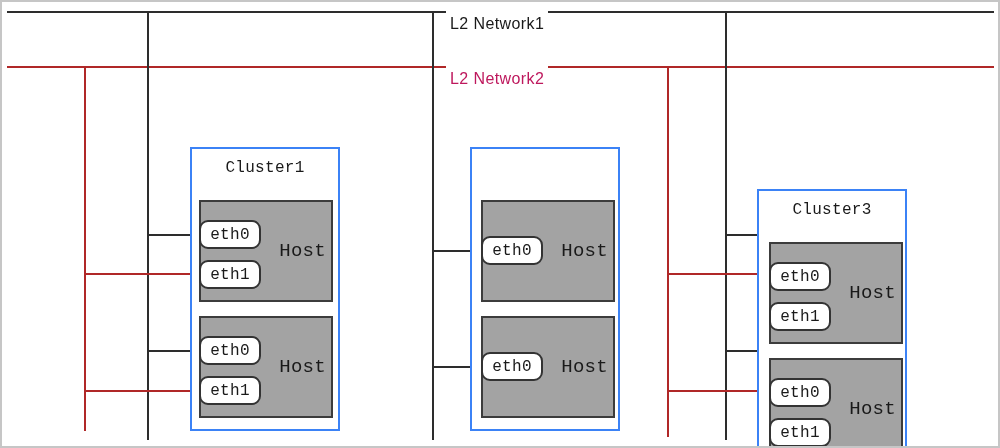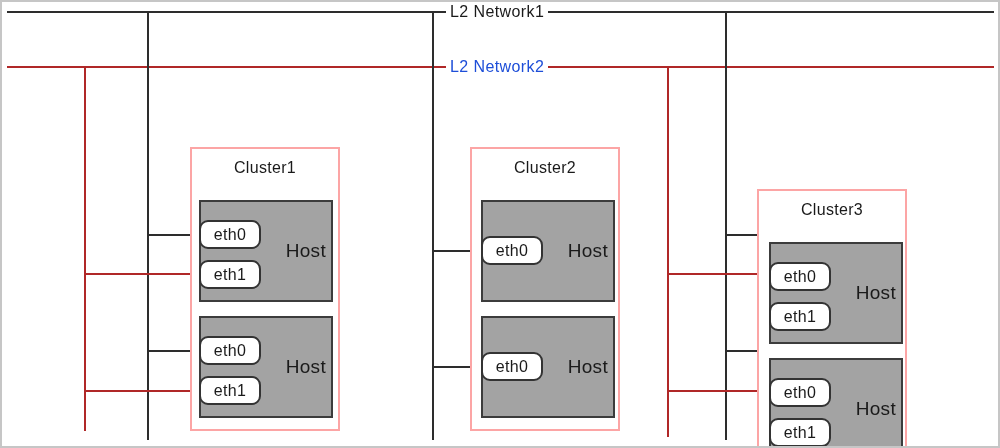--- a/index.html
+++ b/index.html
@@ -7,28 +7,28 @@
     position:relative;width:1000px;height:448px;box-sizing:border-box;
     border:2px solid #c6c6c6;background:#ffffff;overflow:hidden;
     font-family:"Liberation Sans", sans-serif;color:#1a1a1a;
   }
   .hline,.vline{position:absolute;}
   .hline{height:2px;}
   .vline{width:2px;}
   .black{background:#2d2d2d;}
   .red{background:#b02828;}
   .netlabel{
-    position:absolute;background:#ffffff;padding:0 4px;
+    position:absolute;background:#ffffff;padding:12px 4px;
     font-size:16px;line-height:18px;letter-spacing:.4px;white-space:nowrap;
   }
   .netlabel.n1{color:#1a1a1a;}
-  .netlabel.n2{color:#1d4ed8;}
+  .netlabel.n2{color:#be185d;}
   .cluster{
     position:absolute;width:150px;height:284px;box-sizing:border-box;
-    border:2px solid #fca5a5;background:#ffffff;
+    border:2px solid #3b82f6;background:#ffffff;font-family:Liberation Mono, monospace;
   }
   .cluster-label{
     position:absolute;top:10px;left:0;width:146px;text-align:center;
     font-size:16px;letter-spacing:.3px;
   }
   .host{
     position:absolute;width:134px;height:102px;box-sizing:border-box;
     border:2px solid #3c3c3c;background:#a3a3a3;
   }
   .host-label{
@@ -83,21 +83,20 @@
       <div class="host-label">Host</div>
     </div>
     <div class="host" style="left:7px;top:167px;">
       <div class="eth slot0">eth0</div>
       <div class="eth slot1">eth1</div>
       <div class="host-label">Host</div>
     </div>
   </div>
 
   <div class="cluster" style="left:468px;top:145px;">
-    <div class="cluster-label">Cluster2</div>
     <div class="host" style="left:9px;top:51px;">
       <div class="eth single">eth0</div>
       <div class="host-label">Host</div>
     </div>
     <div class="host" style="left:9px;top:167px;">
       <div class="eth single">eth0</div>
       <div class="host-label">Host</div>
     </div>
   </div>
 

